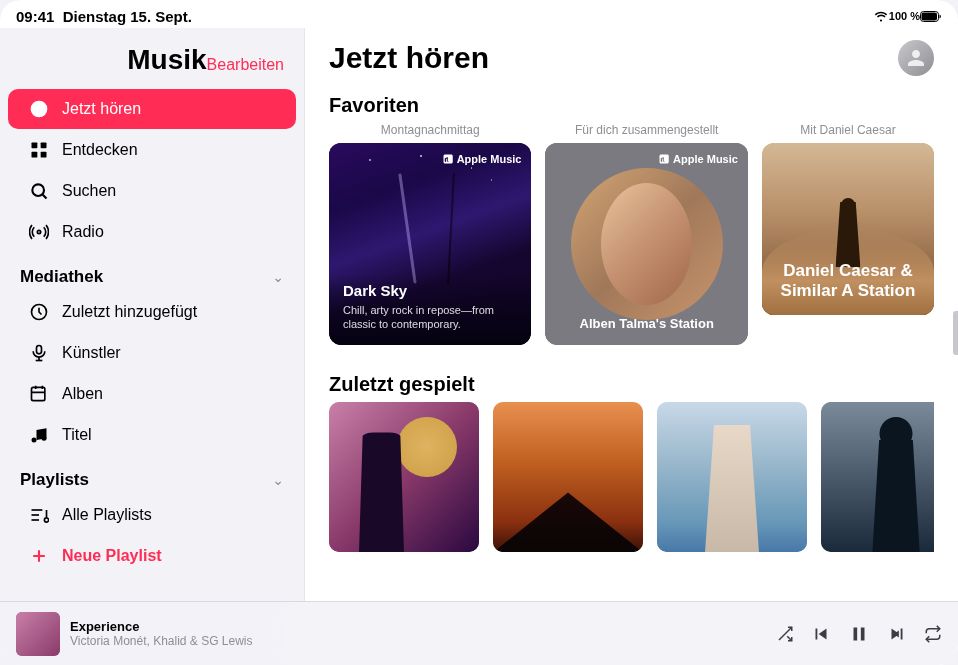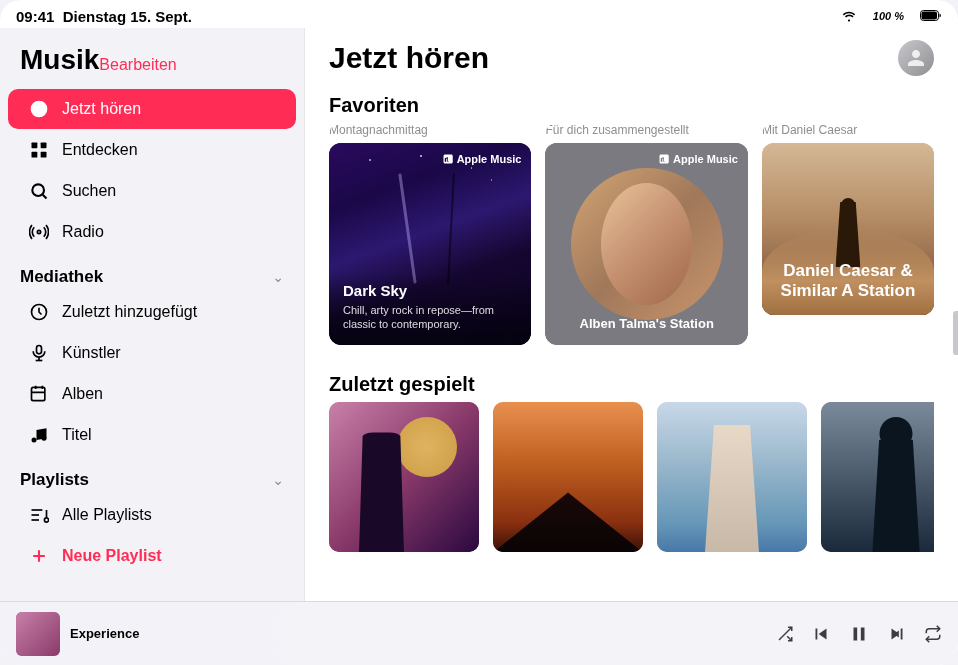--- a/index.html
+++ b/index.html
@@ -42,26 +42,25 @@
     }
 
     .status-bar-left {
       font-size: 15px;
       font-weight: 600;
       color: #000;
     }
 
     .status-bar-right {
       display: flex;
-      align-items: flex-start;
-      gap: 16px;
+      align-items: flex-end;
+      gap: 0;
       font-size: 11px;
       font-weight: 600;
       color: #000;
-      font-style: italic;
     }
 
     
     .main-layout {
       display: flex;
       height: 100%;
       padding-top: 28px;
     }
 
     
@@ -71,21 +70,21 @@
       background: #f2f2f7;
       height: 100%;
       padding: 8px 0 80px 0;
       overflow-y: auto;
       border-right: 1px solid #e5e5ea;
       position: relative;
     }
 
     .sidebar-header {
       display: flex;
-      justify-content: flex-start;
+      justify-content: flex-end;
       align-items: flex-end;
       padding: 8px 20px 12px 20px;
     }
 
     .sidebar-title {
       font-size: 28px;
       font-weight: 700;
       color: #000;
     }
 
@@ -217,20 +216,21 @@
     }
 
     .favoriten-card:last-child {
       flex: 0.85;
     }
 
     .card-sublabel {
       font-size: 12px;
       color: #8e8e93;
       margin-bottom: 6px;
+      text-align: center;
     }
 
     
     .card-darksky {
       width: 100%;
       aspect-ratio: 1;
       border-radius: 12px;
       background: linear-gradient(170deg, #3a1a6e 0%, #1a0a3e 30%, #2d1866 50%, #1c0d40 70%, #0d0620 100%);
       position: relative;
       overflow: hidden;
@@ -766,20 +766,21 @@
       </div>
     </div>
   </div>
 
   <div class="mini-player">
     <div class="mini-player-art">
       <div style="width:100%;height:100%;background:linear-gradient(135deg,#c880a8,#8a3a6a);border-radius:6px;"></div>
     </div>
     <div class="mini-player-info">
       <div class="mini-player-title">Experience</div>
+      <div class="mini-player-artist">Victoria Monét, Khalid &amp; SG Lewis</div>
     </div>
     <div class="mini-player-controls">
       <button class="ctrl-btn small">
         <svg width="18" height="18" viewBox="0 0 24 24" fill="none" stroke="currentColor" stroke-width="2">
           <polyline points="16 3 21 3 21 8"></polyline>
           <line x1="4" y1="20" x2="21" y2="3"></line>
           <polyline points="21 16 21 21 16 21"></polyline>
           <line x1="15" y1="15" x2="21" y2="21"></line>
         </svg>
       </button>

